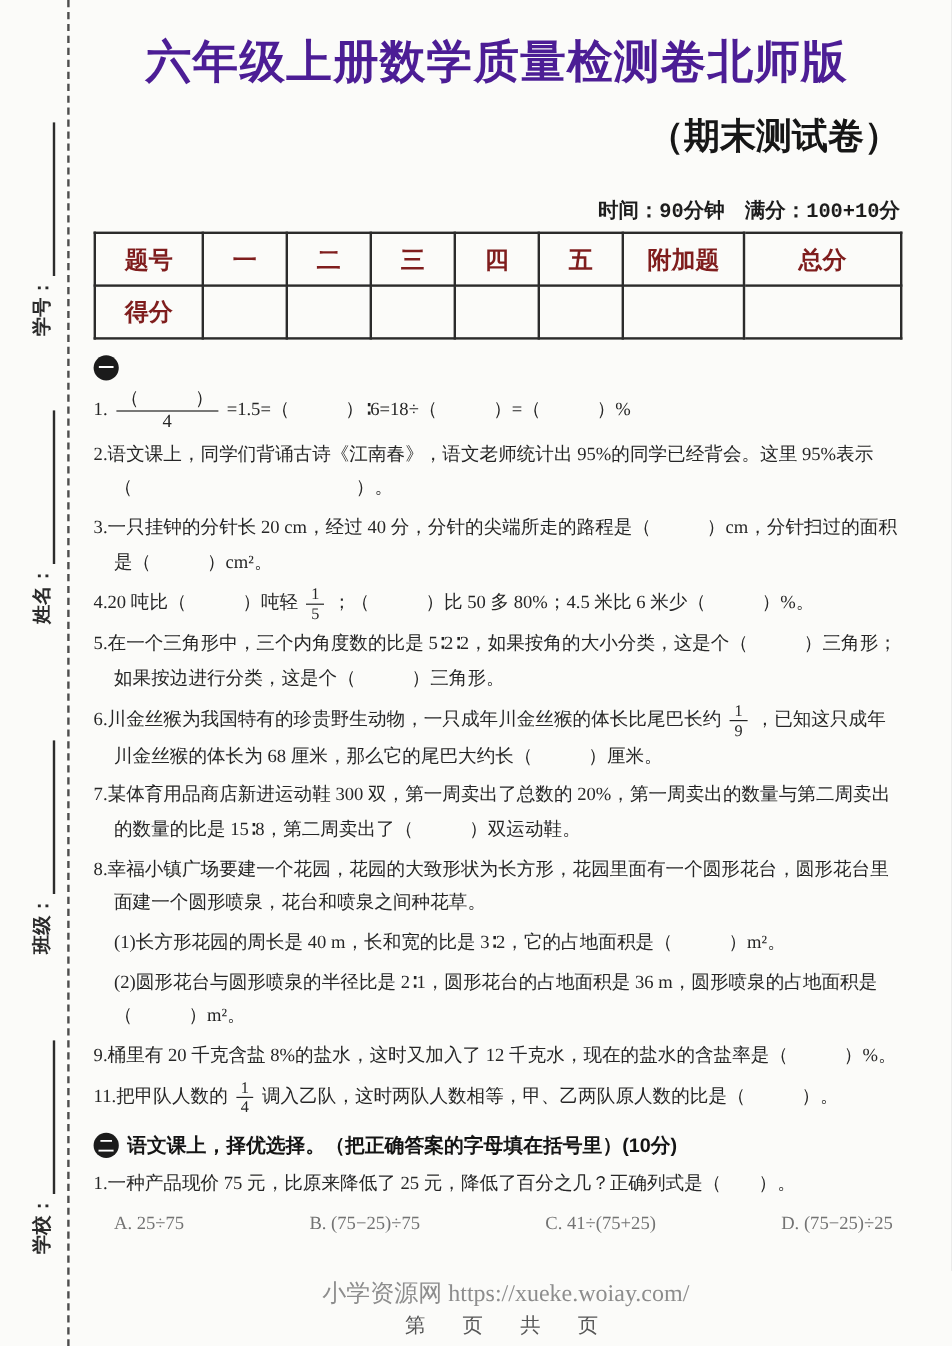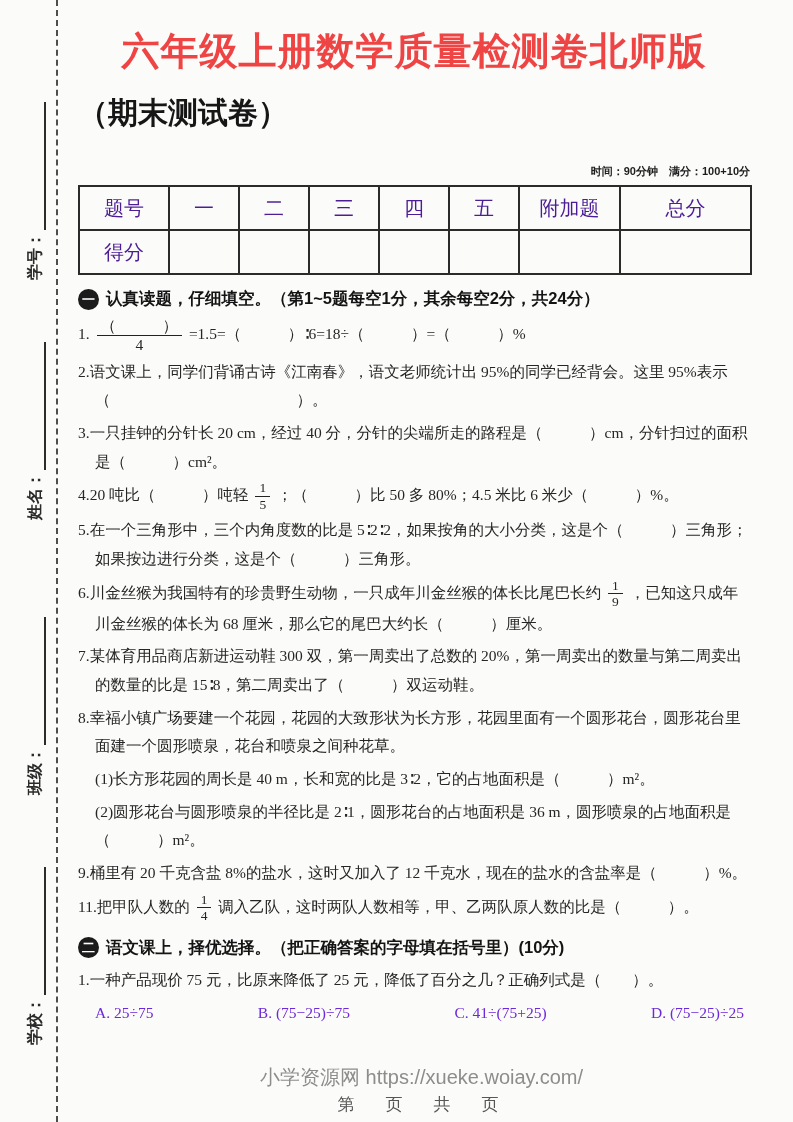--- a/index.html
+++ b/index.html
@@ -8,47 +8,47 @@
   
   .fold-line{position:absolute;left:56px;top:0;bottom:0;width:0;border-left:2px dashed #4d4d4d;}
   .side-item{position:absolute;left:46px;height:26px;width:212px;
              transform:rotate(-90deg);transform-origin:0 100%;
              font-family:"Liberation Serif",serif;font-size:16px;font-weight:600;
              white-space:nowrap;display:flex;align-items:flex-end;color:#2a2a2a;}
   .side-blank{display:inline-block;width:128px;border-bottom:2px solid #2c2c2c;height:18px;margin-left:2px;}
   
   .content{position:absolute;left:78px;top:0;width:672px;}
   .title{margin:26px 0 0 0;text-align:center;font-family:"Liberation Sans",sans-serif;
-         font-weight:700;font-size:38px;letter-spacing:1px;color:#ef4444;}
-  .subtitle{margin:16px 0 0 0;text-align:left;font-family:"Liberation Sans",sans-serif;
+         font-weight:700;font-size:38px;letter-spacing:1px;color:#4c1d95;}
+  .subtitle{margin:16px 0 0 0;text-align:right;font-family:"Liberation Sans",sans-serif;
             font-weight:700;font-size:30px;color:#161616;}
-  .meta{margin-top:30px;text-align:right;font-family:Liberation Sans, sans-serif;
-        font-weight:600;font-size:11px;color:#1d1d1d;}
+  .meta{margin-top:30px;text-align:right;font-family:Liberation Mono, monospace;
+        font-weight:600;font-size:17px;color:#1d1d1d;}
   table.score{border-collapse:collapse;margin-top:6px;table-layout:fixed;width:672px;
               font-family:"Liberation Sans",sans-serif;}
   table.score th,table.score td{border:2px solid #2b2b2b;height:42px;text-align:center;
-              font-weight:400;font-size:20px;color:#4c1d95;padding:0;}
+              font-weight:700;font-size:20px;color:#7f1d1d;padding:0;}
   .sec-head{display:flex;align-items:center;gap:7px;margin:13px 0 7px 0;
             font-family:"Liberation Sans",sans-serif;font-weight:700;font-size:16.5px;color:#141414;}
   .sec-icon{flex:0 0 auto;width:21px;height:21px;border-radius:50%;background:#1b1b1b;color:#fff;
             font-size:13px;line-height:21px;text-align:center;font-weight:700;}
   .q{font-family:"Liberation Serif",serif;font-size:15.5px;line-height:1.85;color:#262626;
      padding-left:17px;text-indent:-17px;margin:0 0 4px 0;}
   .q.sub{padding-left:17px;text-indent:0;}
   .q .qno{font-weight:400;}
   .frac{display:inline-flex;flex-direction:column;align-items:center;vertical-align:middle;
         line-height:1.15;margin:0 3px;text-indent:0;font-size:13.5px;}
   .frac .fnum{border-bottom:1.5px solid #222;padding:0 4px;display:block;}
   .frac .fden{display:block;}
   .frac.big{font-size:15.5px;}
   .opts{display:flex;justify-content:space-between;padding:0 6px 0 17px;
-        font-family:"Liberation Serif",serif;font-size:15.5px;line-height:1.9;color:#6d28d9;}
+        font-family:"Liberation Serif",serif;font-size:15.5px;line-height:1.9;color:#737373;}
   
   .footer{position:absolute;left:80px;right:30px;bottom:6px;text-align:center;}
-  .footer-site{font-family:Liberation Sans, sans-serif;font-size:20px;color:#8d8d8d;}
+  .footer-site{font-family:Liberation Serif, serif;font-size:20px;color:#8d8d8d;}
   .footer-page{font-family:"Liberation Sans",sans-serif;font-size:17px;color:#565656;
                font-weight:400;letter-spacing:7px;margin-top:2px;}
 </style>
 </head>
 <body>
 
 <div class="page">
 
   <div class="fold-line"></div>
 
@@ -105,21 +105,20 @@
         <td></td>
         <td></td>
         <td></td>
         <td></td>
       </tr>
     </tbody>
       </table>
 
     <div class="sec-head">
       <span class="sec-icon">一</span>
-      <span>认真读题，仔细填空。（第1~5题每空1分，其余每空2分，共24分）</span>
     </div>
 
     <div class="q">
       <span class="qno">1.</span>
       <span class="frac big">
         <span class="fnum">（　　　）</span>
         <span class="fden">4</span>
       </span>
       <span>=1.5=（　　　）∶6=18÷（　　　）=（　　　）%</span>
     </div>

